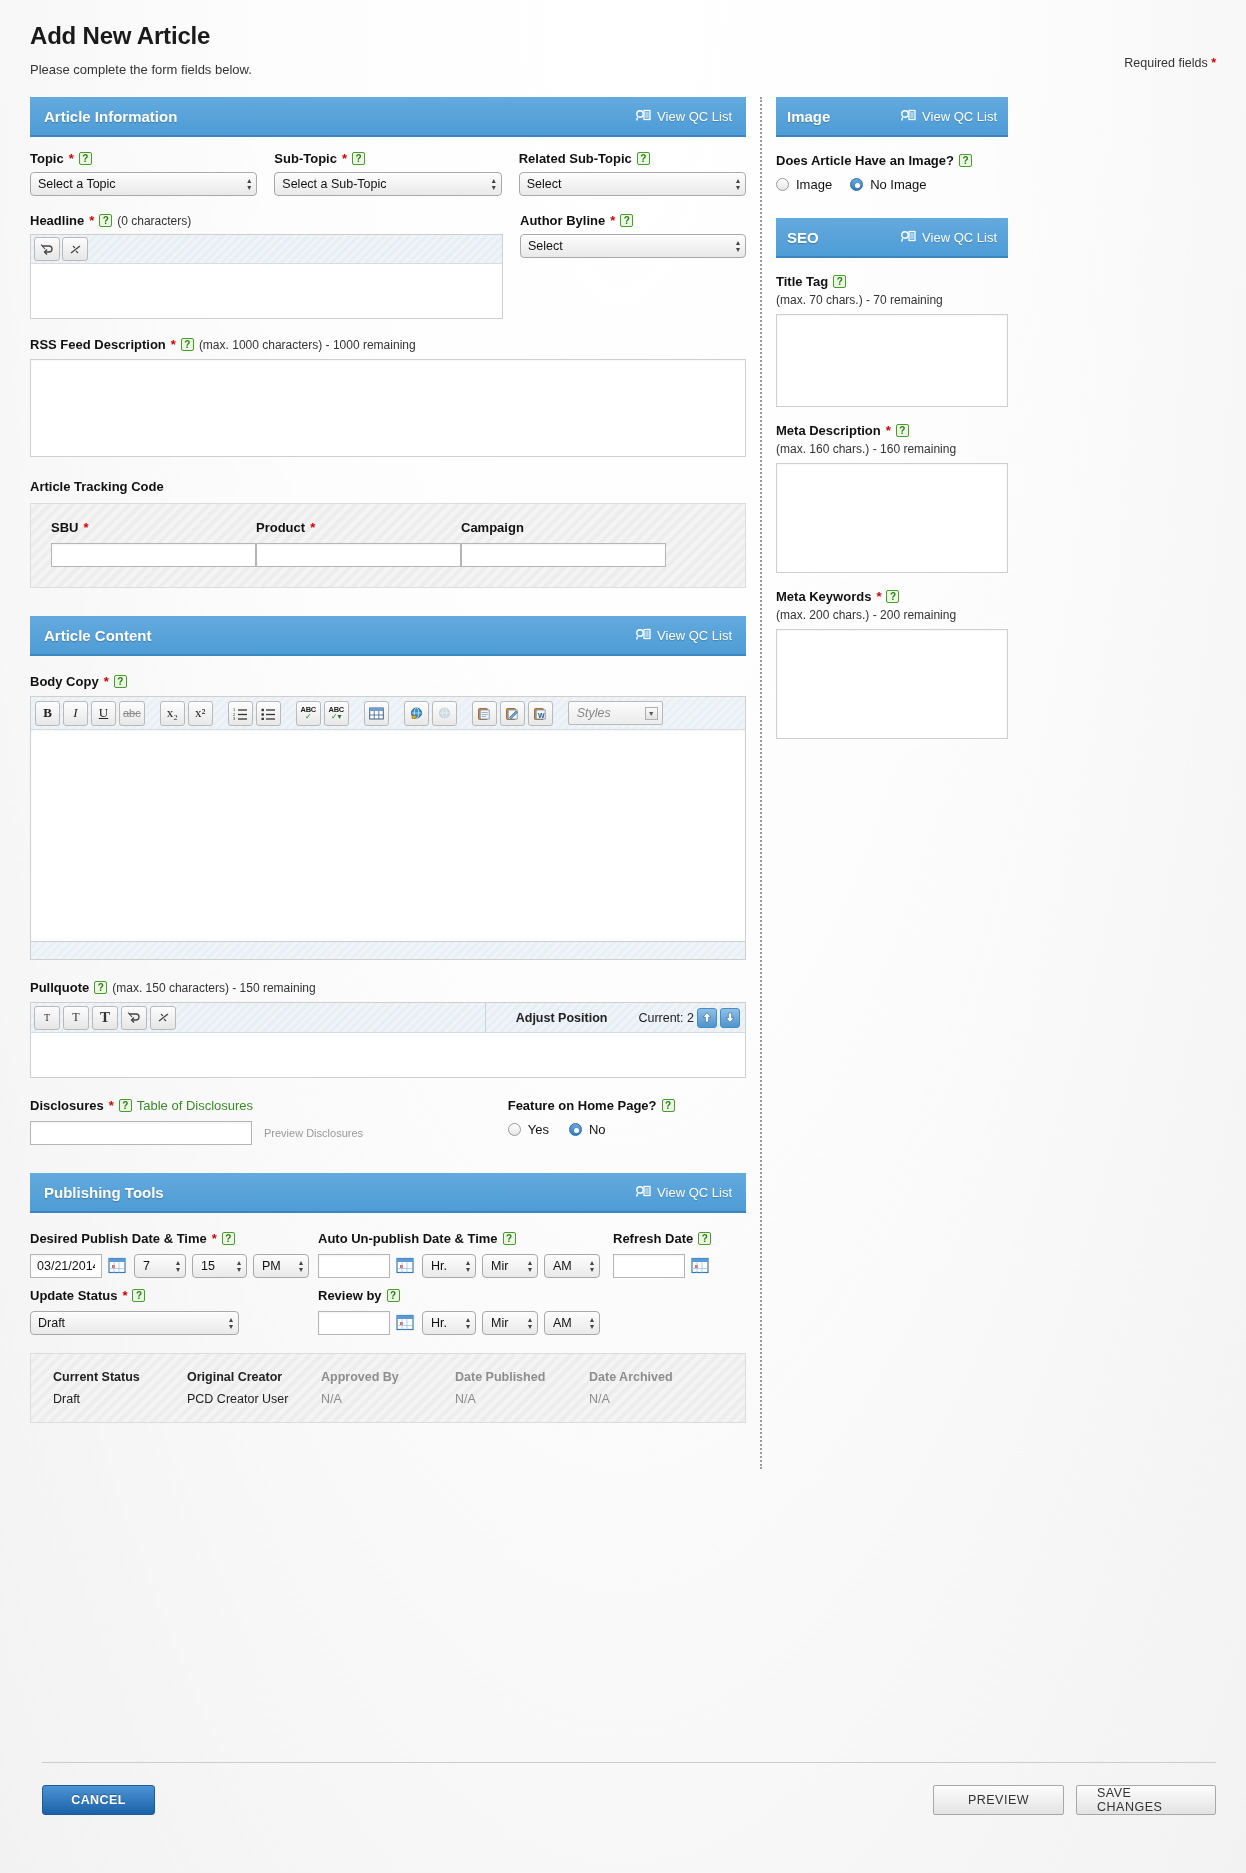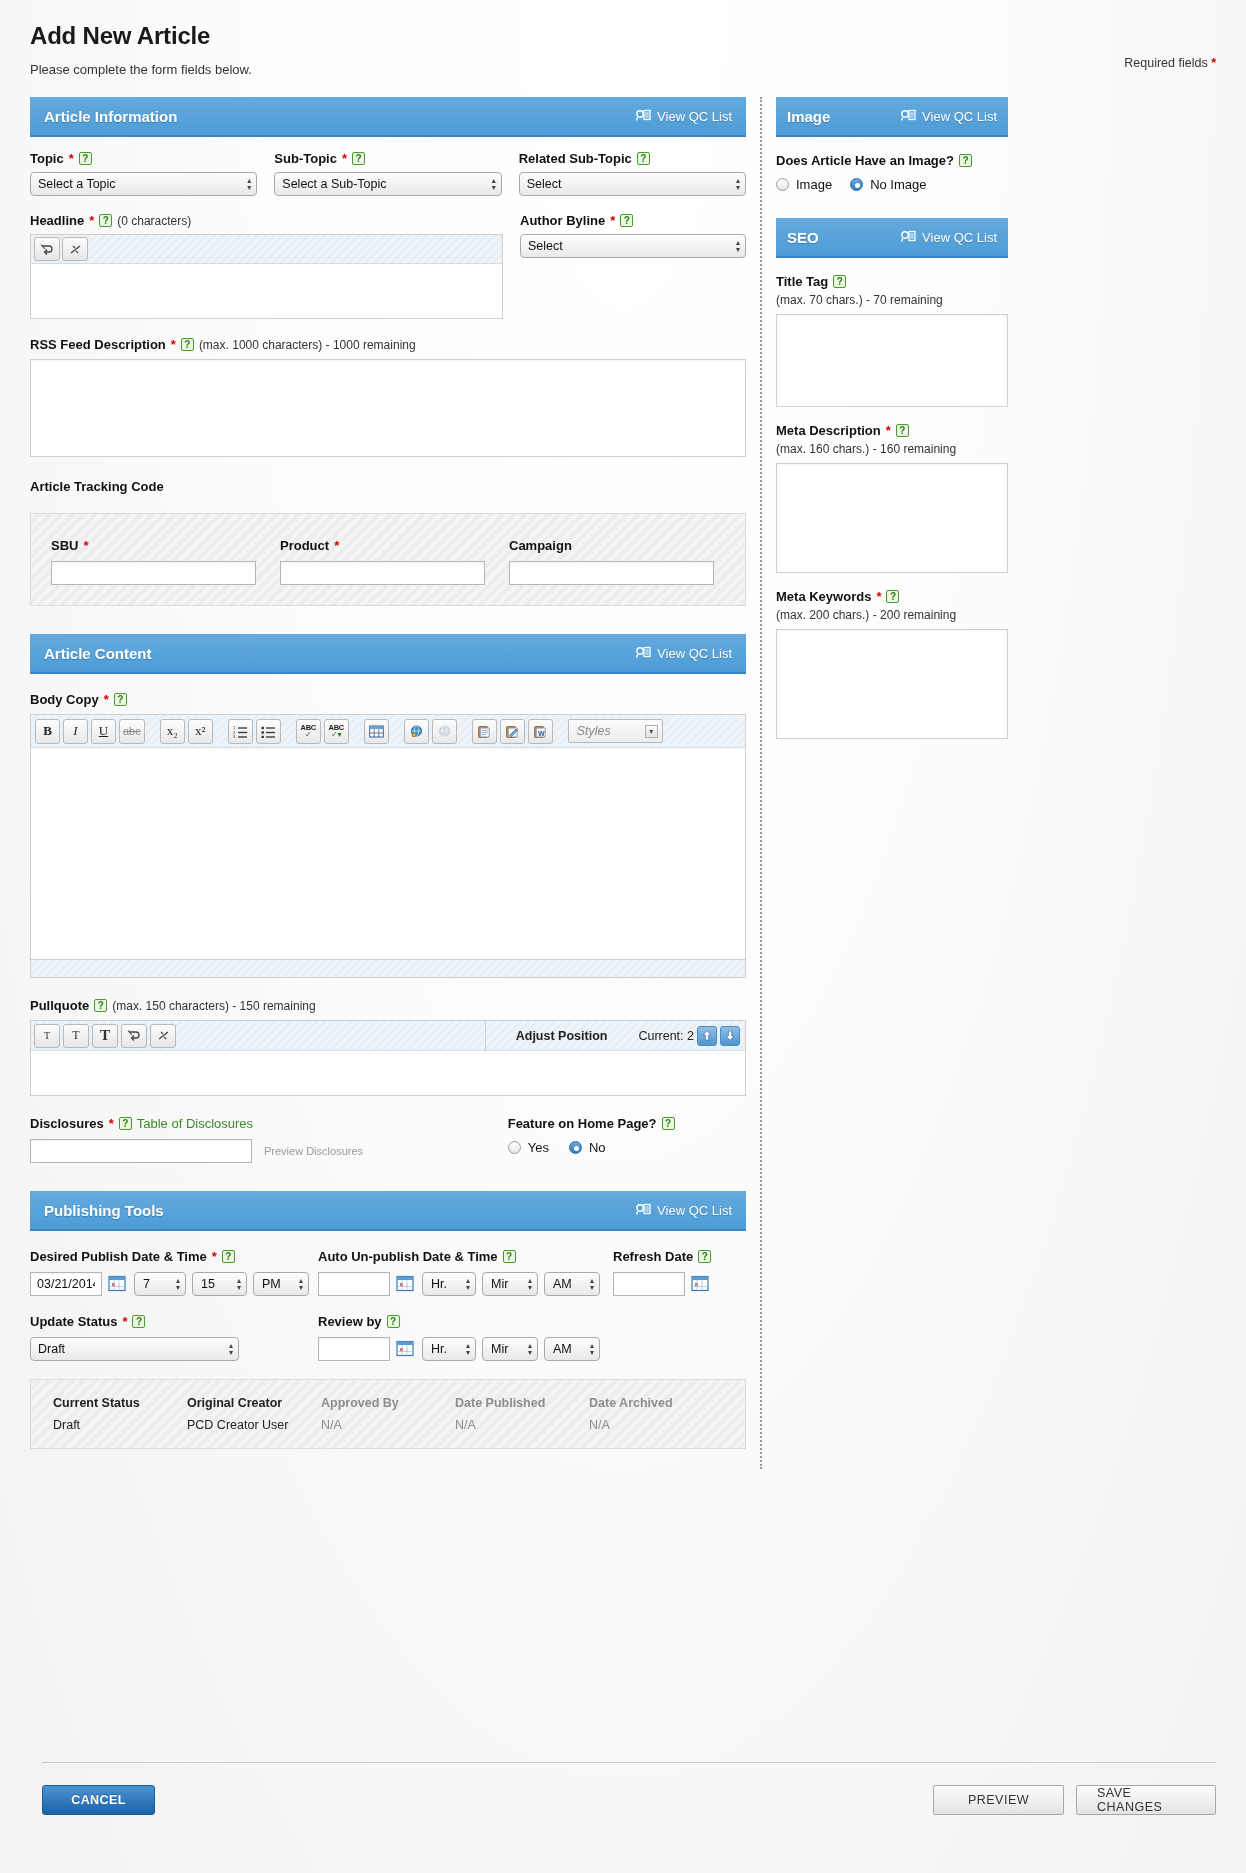--- a/index.html
+++ b/index.html
@@ -301,21 +301,21 @@
           <span>RSS Feed Description</span>
             <span class="ast">*</span>
           <span class="help">?</span>
           <span class="hint">(max. 1000 characters) - 1000 remaining</span>
         </div>
         <div class="box" style="height:98px; margin-top:7px;"></div>
       </div>
 
       <div style="margin-top:22px;">
         <div class="lbl">Article Tracking Code</div>
-        <div class="hatch" style="margin-top:19px; padding:24px 20px 20px 20px; display:flex; gap:24px;">
+        <div class="hatch" style="margin-top:9px; padding:16px 20px 20px 20px; display:flex; ">
           <div style="width:205px;">
             <div class="lbl">
               <span>SBU</span>
                 <span class="ast">*</span>
             </div>
             <input class="txt" style="width: 100%; margin-top: 8px;" value="">
           </div>
           <div style="width:205px;">
             <div class="lbl">
               <span>Product</span>
@@ -633,21 +633,21 @@
                 <rect x="4" y="9" width="3" height="3" fill="#e06666"></rect>
                 <line x1="1" y1="12.5" x2="17" y2="12.5" stroke="#9dc1e0" stroke-width=".8"></line>
                 <line x1="6" y1="6" x2="6" y2="16.5" stroke="#9dc1e0" stroke-width=".8"></line>
                 <line x1="11" y1="6" x2="11" y2="16.5" stroke="#9dc1e0" stroke-width=".8"></line>
               </svg>
             </span>
           </div>
         </div>
       </div>
 
-      <div style="display:flex; margin-top:18px;align-items:center;">
+      <div style="display:flex; margin-top:10px;align-items:center;">
         <div style="width:288px;">
           <div class="lbl">
             <span>Update Status</span>
               <span class="ast">*</span>
             <span class="help">?</span>
           </div>
           <div class="sel-wrap spin" style="margin-top:8px; width:209px;">
             <select class="sel">
               <option>Draft</option>
             </select>

